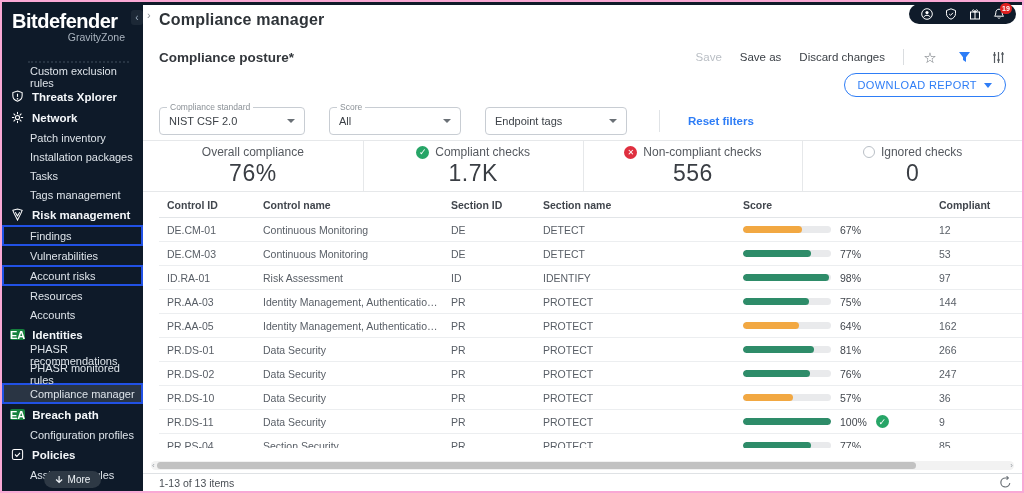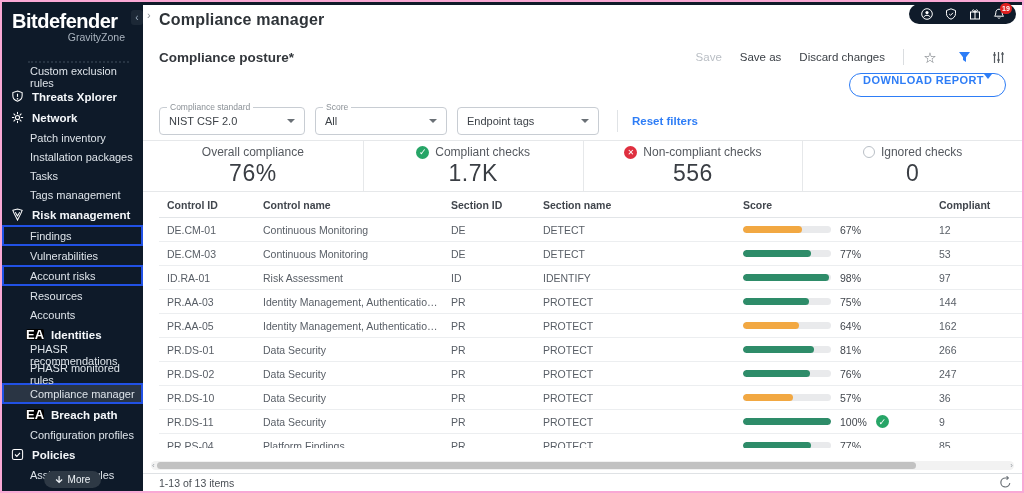--- a/index.html
+++ b/index.html
@@ -13,21 +13,21 @@
   .brand-sub { font-size:10.5px; color:#aab4bf; text-align:right; padding-right:8px; margin-top:-2px; }
   .trunc-dots { height:14px; margin:4px 14px 0 26px; border-bottom:2px dotted #3c4a59; opacity:.55; }
   .nav { margin-top:4px; }
   .nav-item { display:flex; align-items:center; cursor:pointer; }
   .nav-item.header { height:21px; padding-left:8px; gap:7px; font-size:11.5px; font-weight:bold; color:#f4f7fa; }
   .nav-item.sub { height:19px; padding-left:28px; font-size:11px; color:#dde3e9; }
   .nav-item.sub.annotated { border:2px solid #2151e5; height:21px; padding-left:26px; }
   .nav-item.sub.active { background:#2a3544; }
   .nav-icon { width:15px; height:15px; display:inline-flex; align-items:center; justify-content:center; flex:0 0 15px; }
   .nav-icon svg { width:13px; height:13px; }
-  .ea-badge { flex:0 0 15px; height:11px; background:#000000; color:#fff; font-size:13px; font-weight:bold; border-radius:2px; display:inline-flex; align-items:center; justify-content:center;margin-left:16px; }
+  .ea-badge { flex:0 0 15px; height:11px; background:#15803d; color:#fff; font-size:11px; font-weight:bold; border-radius:2px; display:inline-flex; align-items:center; justify-content:center; }
   .more-pill { position:absolute; bottom:3px; left:50%; transform:translateX(-50%); background:#2e3945; color:#eef2f6; font-size:10px; border-radius:11px; padding:3px 11px; display:flex; gap:5px; align-items:center; cursor:pointer; z-index:5; }
   .collapse-chip { position:absolute; left:129px; top:8px; width:12px; height:15px; background:#1c2836; border-radius:3px; color:#9fb0c0; font-size:10px; display:flex; align-items:center; justify-content:center; cursor:pointer; z-index:4; }
 
   
   .main { position:absolute; left:141px; right:0; top:0; bottom:0; background:#fff; }
   .top-strip { position:absolute; top:0; left:0; right:0; height:3px; background:#0e1a29; }
   .expand-chevron { position:absolute; left:4px; top:7px; color:#8a9097; font-size:11px; cursor:pointer; }
   .utility-pill { position:absolute; top:2px; right:6px; height:20px; background:#0f1b2a; border-radius:10px; display:flex; align-items:center; gap:11px; padding:0 11px; z-index:6; }
   .util-icon { position:relative; width:13px; height:13px; display:flex; align-items:center; justify-content:center; cursor:pointer; }
   .util-icon svg { width:12px; height:12px; }
@@ -37,24 +37,24 @@
   .page-title { margin-top:6px; font-size:16px; font-weight:600; color:#2e3338; letter-spacing:.2px; }
   .subheader { margin-top:20px; display:flex; justify-content:space-between; align-items:center; padding-right:16px; }
   .posture-title { font-size:13.5px; font-weight:bold; color:#33373c; }
   .actions { display:flex; align-items:center; gap:18px; }
   .action-save { font-size:11.5px; color:#b9bec4; cursor:default; }
   .action-link { font-size:11.5px; color:#3c4147; cursor:pointer; }
   .vdiv { width:1px; height:16px; background:#dadde0; }
   .icon-btn { width:16px; height:16px; display:flex; align-items:center; justify-content:center; cursor:pointer; }
   .star-glyph { font-size:15px; color:#6a7076; line-height:1; }
   .download-row { margin-top:8px; display:flex; justify-content:flex-end; padding-right:16px; }
-  .download-btn { height:24px; border:1.5px solid #2e7df6; border-radius:13px; color:#2e7df6; font-size:11px; font-weight:bold; letter-spacing:.4px; display:flex; align-items:flex-start; padding:0 13px; background:#fff; cursor:pointer; }
+  .download-btn { height:24px; border:1.5px solid #2e7df6; border-radius:13px; color:#2e7df6; font-size:11px; font-weight:normal; letter-spacing:.4px; display:flex; align-items:center; gap:7px; padding:0 13px; background:#fff; cursor:pointer; }
   .caret-down { width:0; height:0; border-left:4px solid transparent; border-right:4px solid transparent; border-top:5px solid #2e7df6; }
 
-  .filters-row { margin-top:10px; display:flex; align-items:center; gap:10px; }
+  .filters-row { margin-top:10px; display:flex; align-items:center; gap:24px; }
   .select-box { position:relative; height:28px; border:1px solid #c8cdd3; border-radius:4px; display:flex; align-items:center; justify-content:space-between; padding:0 9px; background:#fff; cursor:pointer; }
   .select-box .float-label { position:absolute; top:-6px; left:7px; background:#fff; padding:0 3px; font-size:8.5px; color:#8b9197; }
   .select-value { font-size:11px; color:#3c4147; }
   .select-caret { width:0; height:0; border-left:4px solid transparent; border-right:4px solid transparent; border-top:4px solid #6a7076; }
   .w1{width:146px}.w2{width:132px}.w3{width:142px}
   .filters-vdiv { width:1px; height:22px; background:#e0e3e6; margin-left:8px; }
   .reset-link { font-size:11.5px; color:#2e7df6; font-weight:bold; cursor:pointer; margin-left:4px; }
   .last-update { margin-top:9px; font-size:11.5px; color:#4a4f55; }
 
   .summary { margin-top:5px; margin-right:0; border-top:1px solid #e6e8ea; border-bottom:1px solid #e6e8ea; display:grid; grid-template-columns:repeat(4,1fr); height:52px; margin-left:-16px; }
@@ -455,21 +455,21 @@
                 <div class="bar-track">
                   <div class="bar-fill" style="width: 100%; background: rgb(46, 140, 105);"></div>
                 </div>
                 <span class="pct">100%</span>
                 <span class="pct-badge">✓</span>
               </div>
               <div class="tcell">9</div>
             </div>
             <div class="trow">
               <div class="tcell">PR.PS-04</div>
-              <div class="tcell">Platform Findings</div>
+              <div class="tcell">Section Security</div>
               <div class="tcell">PR</div>
               <div class="tcell">PROTECT</div>
               <div class="tcell score-cell">
                 <div class="bar-track">
                   <div class="bar-fill" style="width: 77%; background: rgb(46, 140, 105);"></div>
                 </div>
                 <span class="pct">77%</span>
               </div>
               <div class="tcell">85</div>
             </div>

